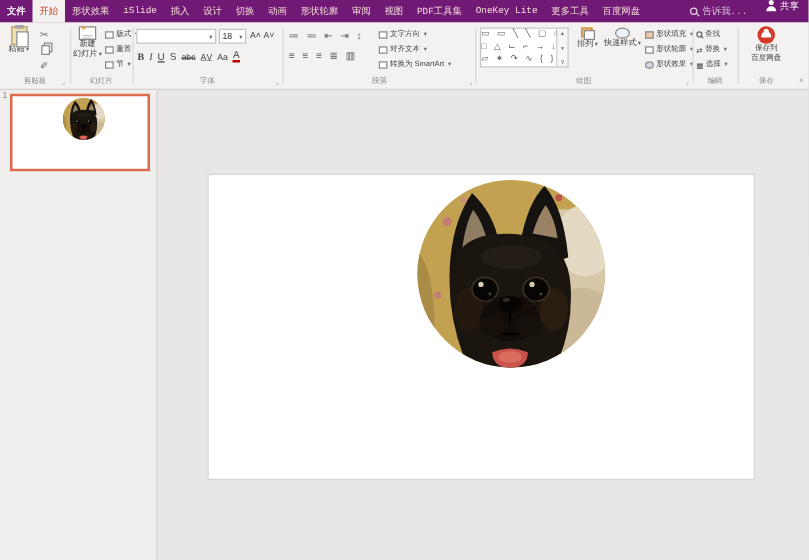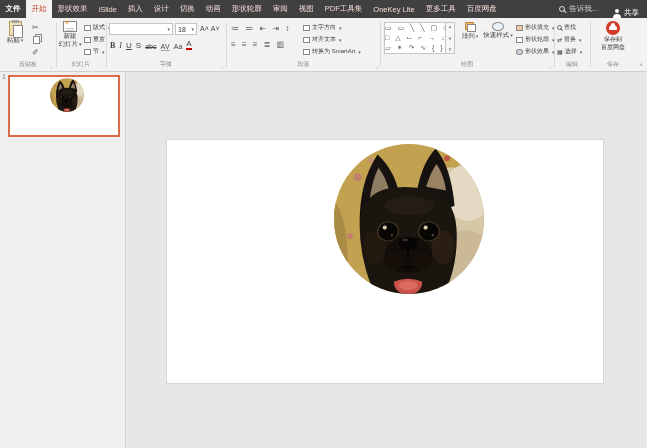--- a/index.html
+++ b/index.html
@@ -1,30 +1,30 @@
 <!DOCTYPE html>
 <html><head>
 <meta charset="utf-8">
 <style>
   html,body{margin:0;padding:0;background:#d0cecc;}
   *{box-sizing:border-box;}
   .app{position:relative;width:647px;height:448px;background:#E9E7E5;overflow:hidden;
        font-family:"Liberation Sans",sans-serif;-webkit-font-smoothing:antialiased;}
 
   
-  .tabbar{position:absolute;top:0;left:0;right:0;height:18px;background:#404040;
-          display:flex;align-items:stretch;font-size:7.5px;color:#F3DCD5;white-space:nowrap;}
+  .tabbar{position:absolute;top:0;left:0;right:0;height:18px;background:#701a75;
+          display:flex;align-items:stretch;font-size:7.5px;color:#F3DCD5;white-space:nowrap;font-family:Liberation Mono, monospace;}
   .tab{display:flex;align-items:center;padding:0 5.5px;cursor:default;}
   .tab.file{color:#FFFFFF;font-weight:bold;}
   .tab.active{background:#F4F2F0;color:#C0452E;text-align:right;}
   .tab-search{display:flex;align-items:center;gap:4px;margin-left:auto;padding:0 6px;color:rgba(255,255,255,.72);}
   .mag{width:6px;height:6px;border:1px solid rgba(255,255,255,.8);border-radius:50%;position:relative;flex:0 0 auto;}
   .mag:after{content:"";position:absolute;width:4px;height:1px;background:rgba(255,255,255,.8);
              transform:rotate(45deg);right:-3px;bottom:-1px;}
-  .share{display:flex;align-items:flex-end;gap:3px;padding:0 8px;color:#fff;}
+  .share{display:flex;align-items:flex-start;gap:3px;padding:0 8px;color:#fff;}
   .person{width:9px;height:9px;position:relative;flex:0 0 auto;}
   .person:before{content:"";position:absolute;left:2.5px;top:0;width:4px;height:4px;border-radius:50%;background:#fff;}
   .person:after{content:"";position:absolute;left:0.5px;bottom:0;width:8px;height:4px;border-radius:4px 4px 0 0;background:#fff;}
 
   
   .ribbon{position:absolute;top:18px;left:0;right:0;height:54px;background:#F4F2F0;
           border-bottom:1px solid #D2D0CE;font-size:7px;color:#444240;}
   .grp{position:absolute;top:0;bottom:0;}
   .glabel{position:absolute;bottom:2px;left:0;right:0;text-align:center;font-size:6px;color:#8C8A88;}
   .vsep{position:absolute;top:4px;bottom:4px;width:1px;background:#DCDAD8;}

